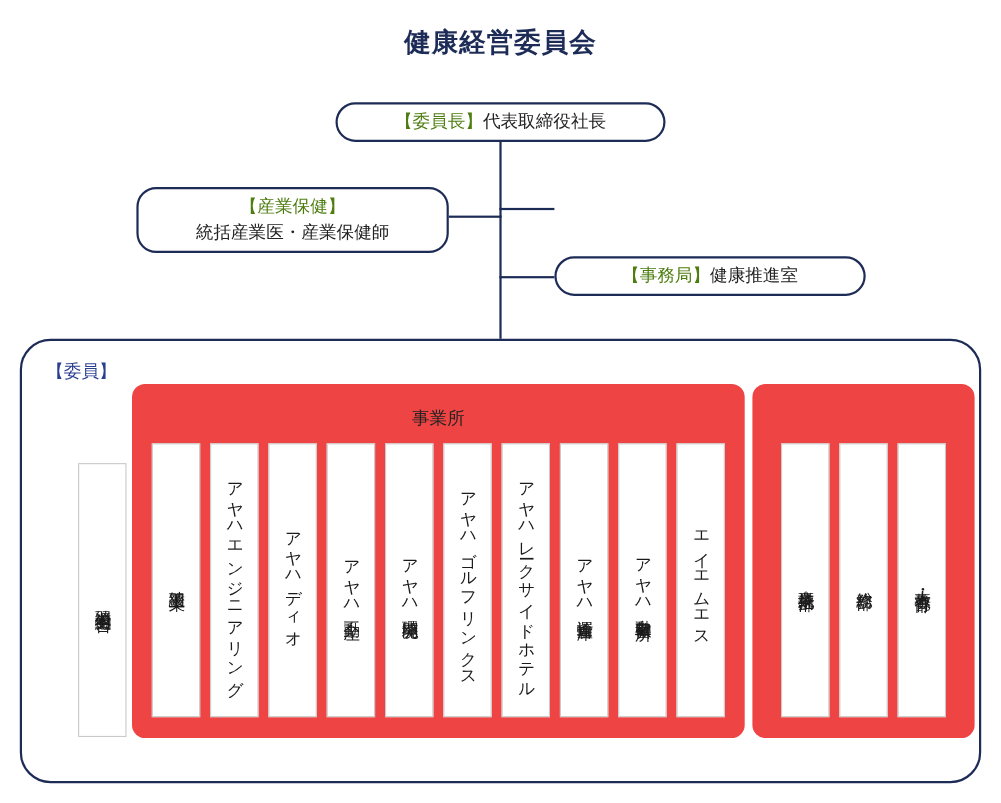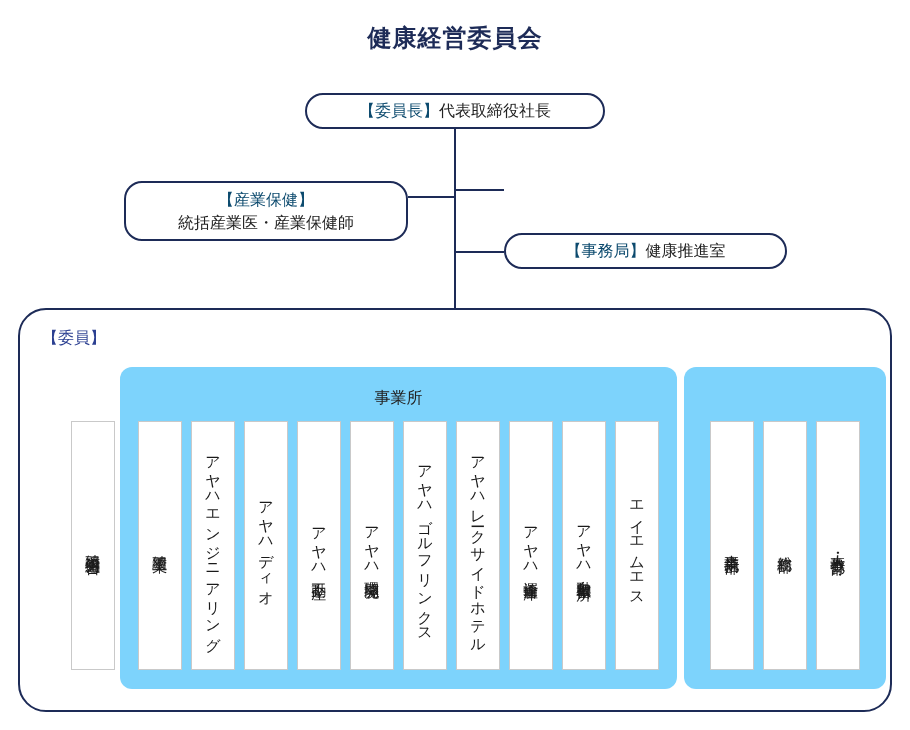--- a/index.html
+++ b/index.html
@@ -54,21 +54,21 @@
     display: flex;
     flex-direction: column;
     align-items: center;
     justify-content: center;
     color: #222222;
     font-size: 16px;
     line-height: 1.45;
     white-space: nowrap;
   }
   .node .tag {
-    color: #0c4a6e;
+    color: #4d7c0f;
   }
   .node .body {
     color: #222222;
     text-align: center;
   }
   .node-line {
     display: block;
   }
 
   
@@ -102,23 +102,23 @@
     border: 1px solid #c9c9c9;
     background: #ffffff;
     display: flex;
     align-items: center;
     justify-content: center;
   }
 
   
   .group-panel {
     position: absolute;
-    top: 57px;
+    top: 39px;
     height: 322px;
-    background: #7dd3fc;
+    background: #ef4444;
     border-radius: 12px;
     box-sizing: border-box;
   }
   .group-panel.offices { left: 100px; width: 557px; }
   .group-panel.hq      { left: 664px; width: 202px; }
 
   .group-title {
     position: absolute;
     top: 21px;
     left: 0;
@@ -174,21 +174,21 @@
   <div class="line line-h" style="left:408px; top:196px; width:48px;"></div>
 
   <div class="line line-h" style="left:454px; top:189px; width:50px;"></div>
 
   <div class="line line-h" style="left:454px; top:251px; width:50px;"></div>
 
   <div class="node" style="left:305px; top:93px; width:300px; height:36px;">
     <span class="node-line"><span class="tag">【委員長】</span><span class="body">代表取締役社長</span></span>
   </div>
 
-  <div class="node" style="left:124px; top:170px; width:284px; height:60px;margin-top:11px;">
+  <div class="node" style="left:124px; top:170px; width:284px; height:60px;">
     <span class="node-line tag">【産業保健】</span>
     <span class="node-line body">統括産業医・産業保健師</span>
   </div>
 
 
   <div class="node" style="left:504px; top:233px; width:283px; height:36px;">
     <span class="node-line"><span class="tag">【事務局】</span><span class="body">健康推進室</span></span>
   </div>
 
   <div class="members-box">

